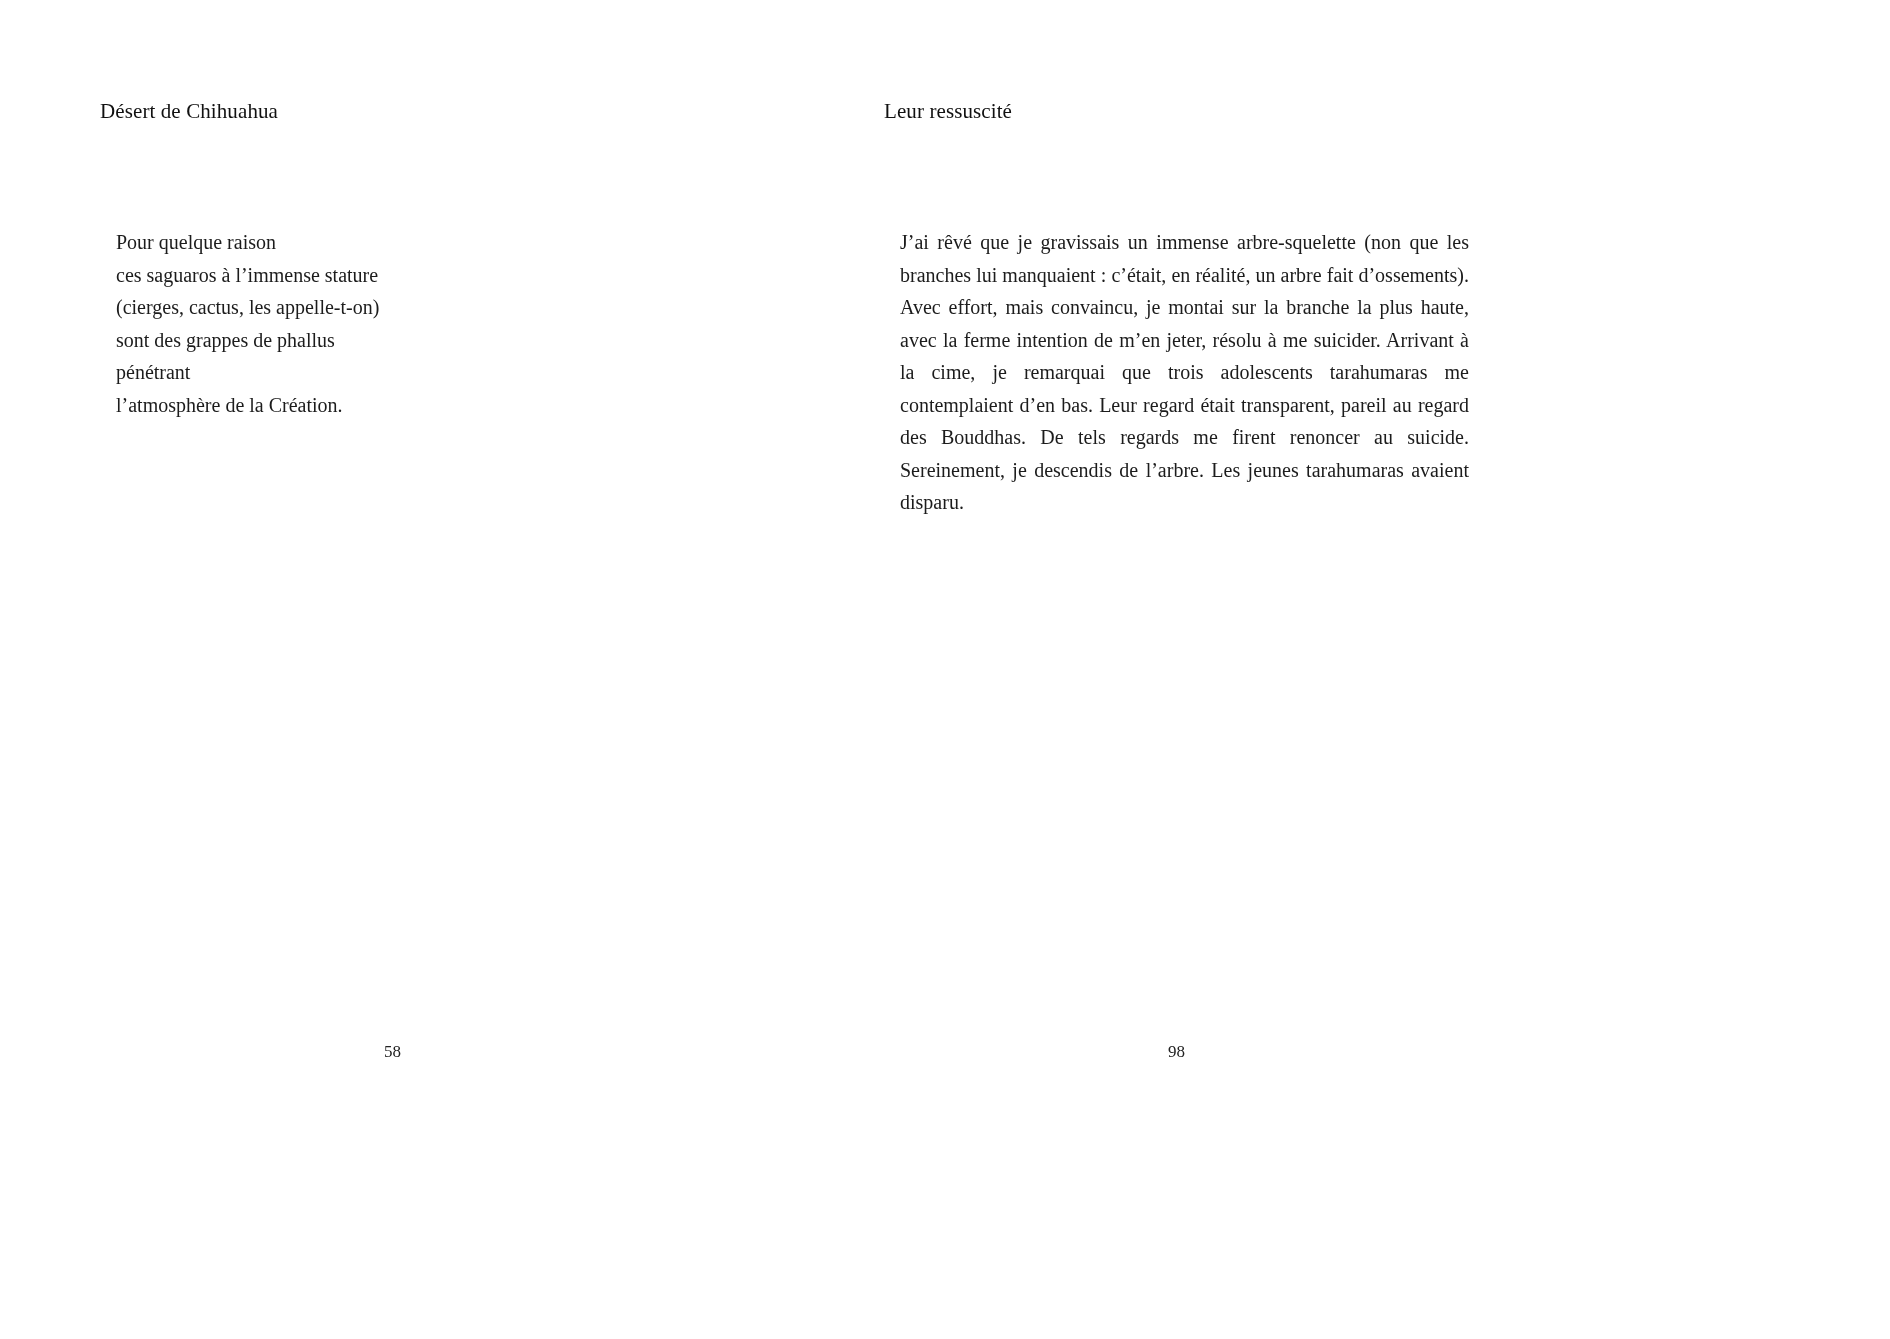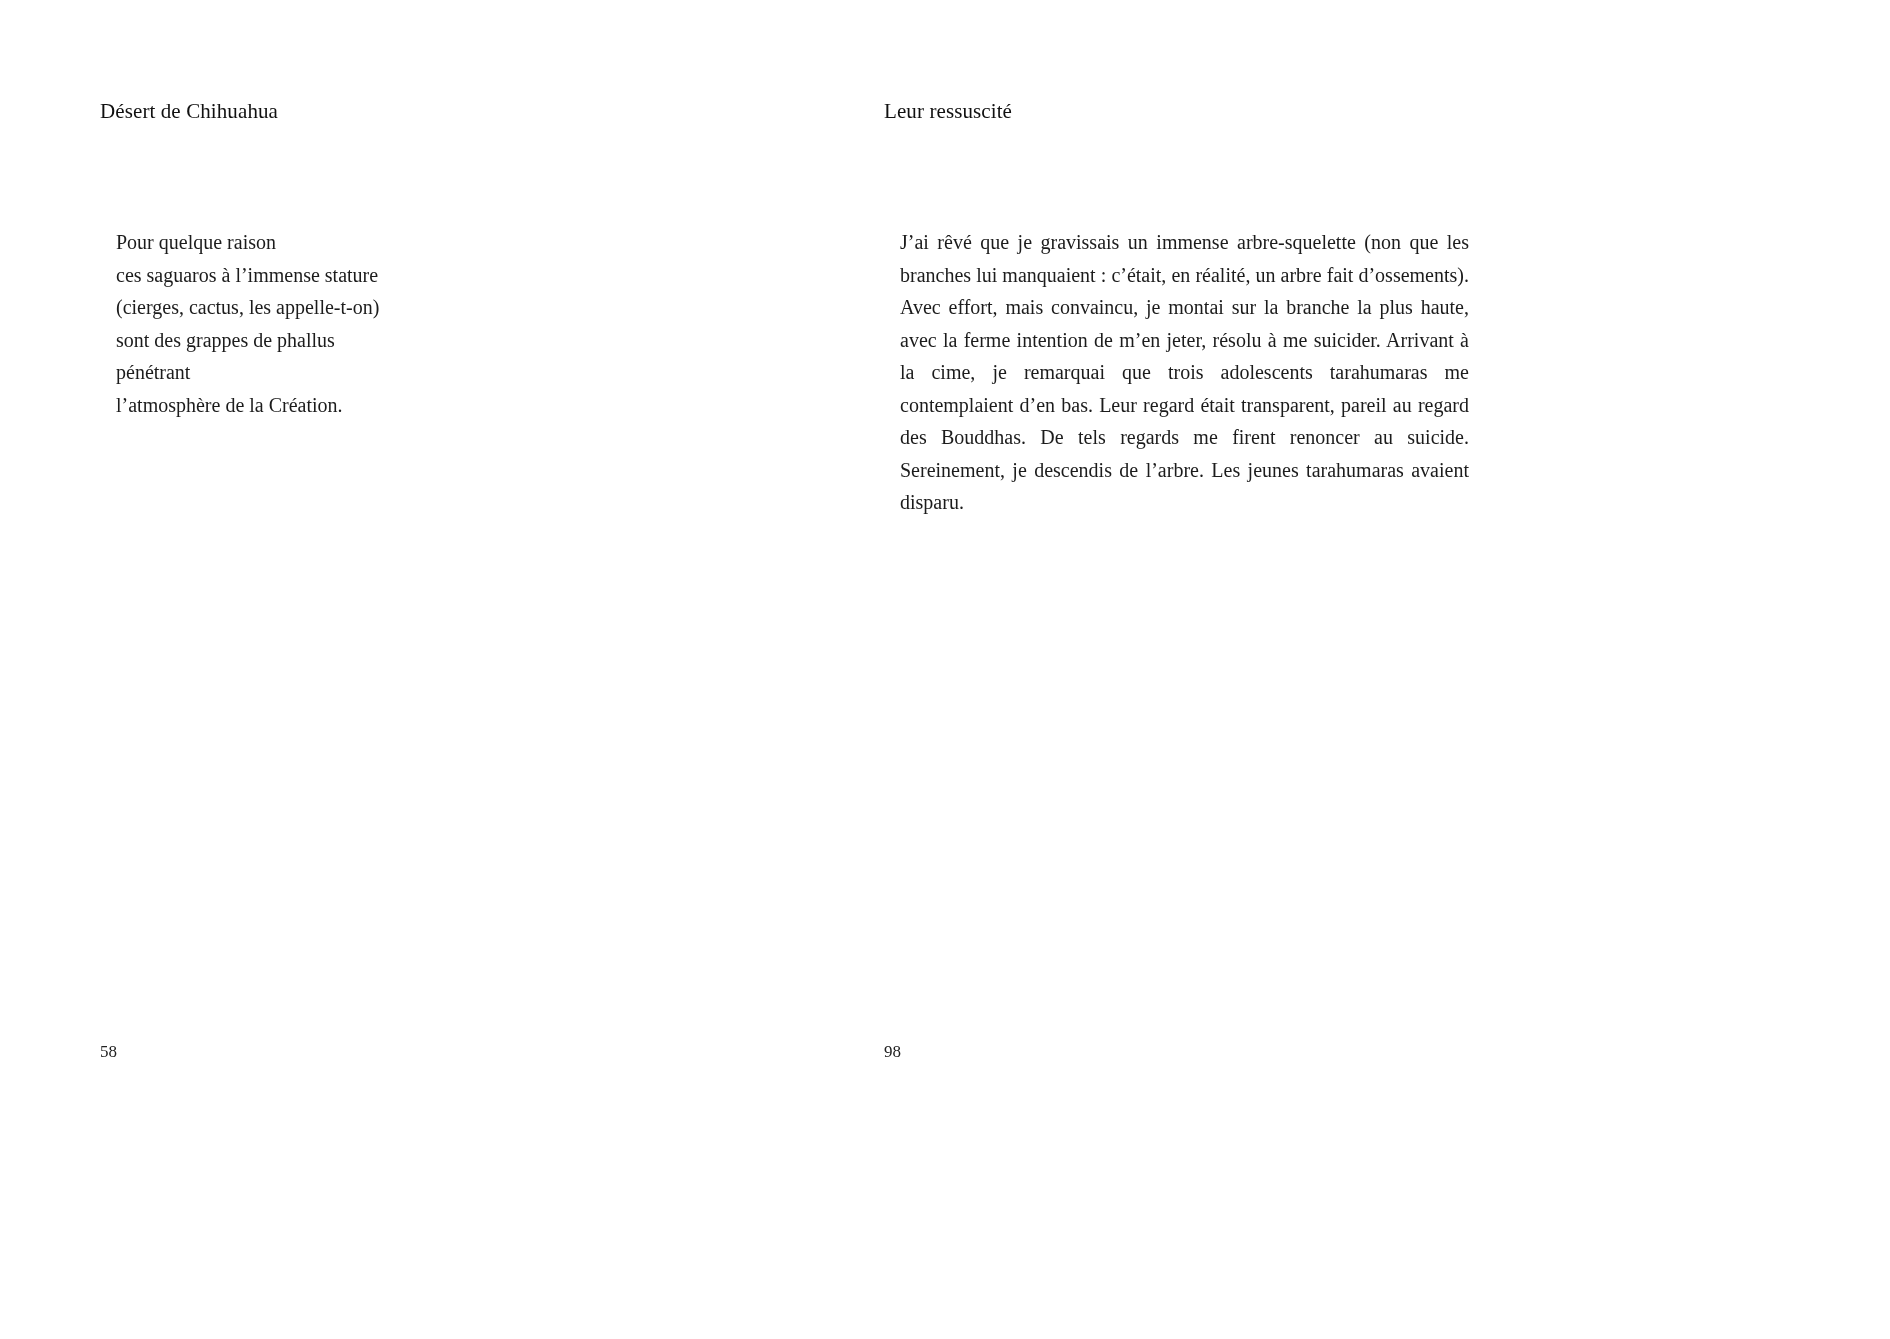--- a/index.html
+++ b/index.html
@@ -50,21 +50,21 @@
   }
   .prose {
     text-align: justify;
     text-justify: inter-word;
   }
   .page-number {
     position: absolute;
     top: 1042px;
     left: 0;
     right: 0;
-    text-align: left;
+    text-align: center;
     font-size: 17px;
     color: #222222;
   }
 </style>
 </head>
 <body>
 
 <div class="spread">
 
   <div class="page-column left">

